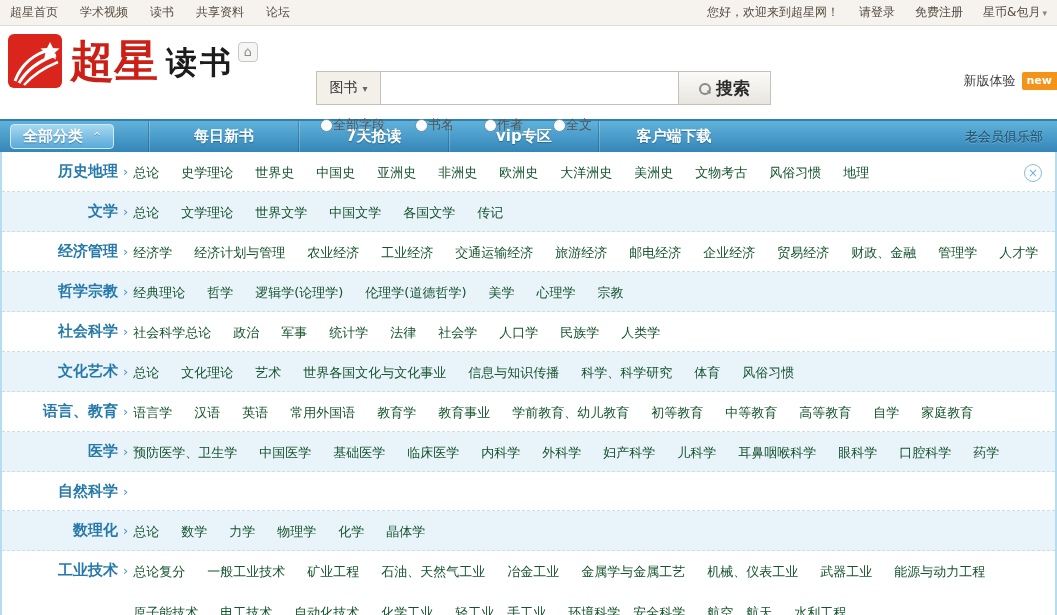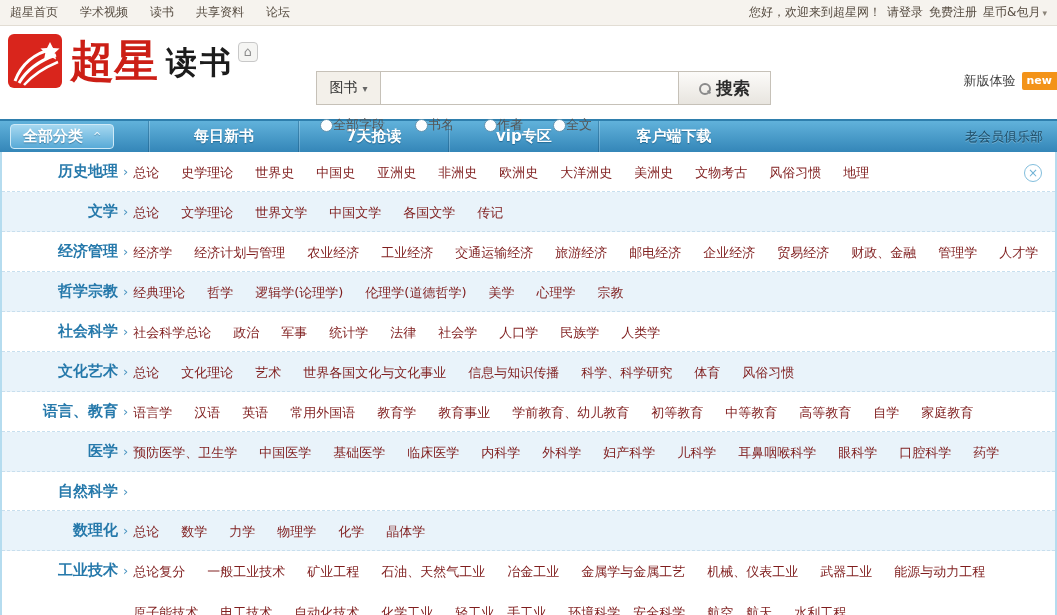--- a/index.html
+++ b/index.html
@@ -4,21 +4,21 @@
 <style>
   * { margin:0; padding:0; box-sizing:border-box; }
   html,body { width:1057px; height:615px; overflow:hidden;
     font-family:"DejaVu Sans","Liberation Sans",sans-serif; background:#fff; }
 
   
   .topbar { height:26px; background:#f6f3ee; border-bottom:1px solid #e2ddd4;
     display:flex; justify-content:space-between; align-items:center;
     padding:0 10px; font-size:12px; color:#564c41; }
   .topbar-left a { color:#564c41; text-decoration:none; margin-right:22px; cursor:pointer; }
-  .topbar-right { display:flex; align-items:center; gap:6px; }
+  .topbar-right { display:flex; align-items:center; gap:20px; }
   .topbar-right .greeting { color:#564c41; }
   .topbar-right a { color:#564c41; text-decoration:none; cursor:pointer; }
   .dd-caret { font-size:9px; color:#8a8378; margin-left:2px; }
 
   
   .header { position:relative; height:93px; background:#fff; }
   .logo { position:absolute; left:8px; top:8px; display:flex; align-items:flex-start; cursor:pointer; }
   .logo-mark { width:54px; height:54px; background:#d9251c; border-radius:6px; flex:none; }
   .brand { font-size:44px; font-weight:bold; color:#cc1f16; line-height:54px; margin-left:8px;
     font-family:"DejaVu Serif","Liberation Serif",serif; }
@@ -70,21 +70,21 @@
   .close-btn { position:absolute; top:12px; right:13px; width:18px; height:18px; border-radius:50%;
     border:1px solid #82bedd; color:#6fb2d5; font-size:12px; line-height:16px; text-align:center;
     cursor:pointer; background:#fff; z-index:2; }
   .cat-row { display:flex; align-items:flex-start; padding:10px 12px 9px 6px;
     border-bottom:1px dashed #c8dfee; }
   .cat-row.alt { background:#e9f3fa; }
   .cat-label { flex:none; width:110px; text-align:right; font-size:15px; font-weight:bold;
     color:#2679ab; line-height:19px; cursor:pointer; white-space:nowrap; }
   .cat-arrow { flex:none; color:#4a94c0; font-size:13px; line-height:19px; margin:0 5px 0 5px; }
   .cat-items { display:flex; flex-wrap:wrap; column-gap:22px; row-gap:9px;
-    font-size:13px; color:#7f1d1d; line-height:19px; padding-top:1px;gap:22px; }
+    font-size:13px; color:#14532d; line-height:19px; padding-top:1px;gap:22px; }
   .cat-item { white-space:nowrap; cursor:pointer; }
 </style>
 </head>
 <body>
 
 <div class="topbar">
   <div class="topbar-left" id="topLeft"><a class="toplink">超星首页</a><a class="toplink">学术视频</a><a class="toplink">读书</a><a class="toplink">共享资料</a><a class="toplink">论坛</a></div>
   <div class="topbar-right">
     <span class="greeting">您好，欢迎来到超星网！</span>
     <span class="topbar-right" id="topRight">

